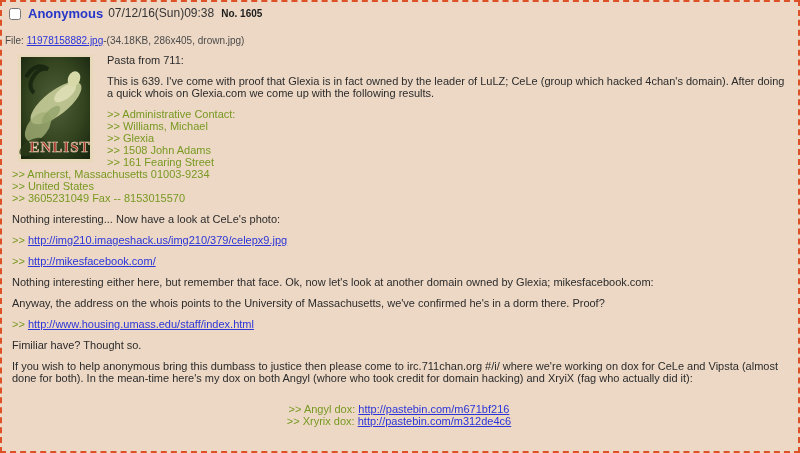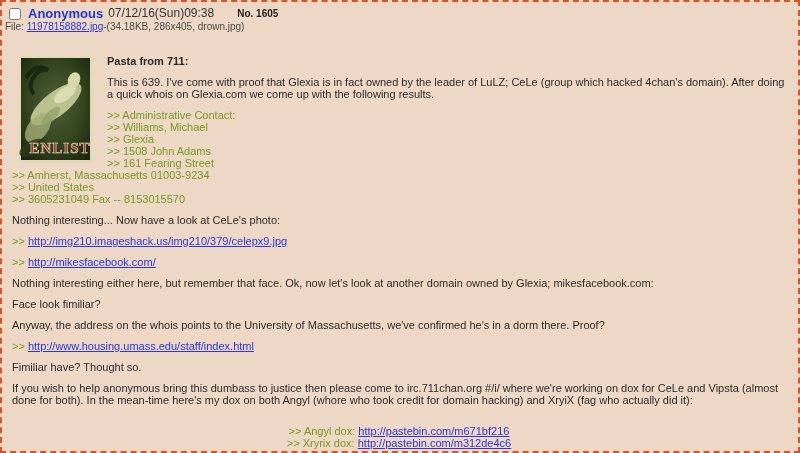--- a/index.html
+++ b/index.html
@@ -22,36 +22,36 @@
     gap: 5px;
     line-height: 15px;
     height: 15px;
   }
   .post-header input[type="checkbox"] {
     width: 12px; height: 12px;
     margin: 0 2px 0 0;
   }
   .poster-name { font-weight: bold; color: #2536C9; font-size: 13px; }
   .datetime { color: #333; font-size: 12px; }
-  .postnum { font-weight: bold; font-size: 10px; color: #1d1d1d; margin-left: 18px; }
+  .postnum { font-weight: bold; font-size: 10px; color: #1d1d1d; margin-left: 2px; }
   .file-line {
-    margin: 0 0 0 0;
+    margin: 14px 0 0 0;
     font-size: 10px;
     line-height: 11px;
     color: #4a4a4a;
   }
   a { color: #2B35D8; text-decoration: underline; cursor: pointer; }
   .message {
     margin: 0 6px 0 7px;
     font-size: 11px;
     line-height: 12px;
     color: #2b2b2b;
   }
   .message p { margin: 9px 0; }
-  .message p.first { margin-top: 23px; font-weight: bold; }
+  .message p.first { margin-top: 8px; }
   .message p.gap-top { margin-top: 19px; text-align: center; }
   .green { color: #789922; }
   .thumb {
     float: left;
     margin: 1px 14px 0 6px;
     display: block;
     text-decoration: none;
   }
   .thumb svg { display: block; }
 </style>
@@ -94,21 +94,20 @@
       </svg>
     </a>
 
   <p class="first"><span>Pasta from 711:</span></p>
       <p><span>This is 639. I've come with proof that Glexia is in fact owned by the leader of LuLZ; CeLe (group which hacked 4chan's domain). After doing a quick whois on Glexia.com we come up with the following results.</span></p>
       <p><span class="green">&gt;&gt; Administrative Contact:</span><br><span class="green">&gt;&gt; Williams, Michael</span><br><span class="green">&gt;&gt; Glexia</span><br><span class="green">&gt;&gt; 1508 John Adams</span><br><span class="green">&gt;&gt; 161 Fearing Street</span><br><span class="green">&gt;&gt; Amherst, Massachusetts 01003-9234</span><br><span class="green">&gt;&gt; United States</span><br><span class="green">&gt;&gt; 3605231049 Fax -- 8153015570</span></p>
       <p><span>Nothing interesting... Now have a look at CeLe's photo:</span></p>
       <p><span class="green">&gt;&gt; </span><a href="#">http://img210.imageshack.us/img210/379/celepx9.jpg</a></p>
       <p><span class="green">&gt;&gt; </span><a href="#">http://mikesfacebook.com/</a></p>
       <p><span>Nothing interesting either here, but remember that face. Ok, now let's look at another domain owned by Glexia; mikesfacebook.com:</span></p>
-      <p><span>Face look fimiliar?</span></p>
       <p><span>Anyway, the address on the whois points to the University of Massachusetts, we've confirmed he's in a dorm there. Proof?</span></p>
       <p><span class="green">&gt;&gt; </span><a href="#">http://www.housing.umass.edu/staff/index.html</a></p>
       <p><span>Fimiliar have? Thought so.</span></p>
       <p><span>If you wish to help anonymous bring this dumbass to justice then please come to irc.711chan.org #/i/ where we're working on dox for CeLe and Vipsta (almost done for both). In the mean-time here's my dox on both Angyl (whore who took credit for domain hacking) and XryiX (fag who actually did it):</span></p>
       <p class="gap-top"><span class="green">&gt;&gt; Angyl dox: </span><a href="#">http://pastebin.com/m671bf216</a><br><span class="green">&gt;&gt; Xryrix dox: </span><a href="#">http://pastebin.com/m312de4c6</a></p>
     </div>
 
 </div>
 
 </body></html>

